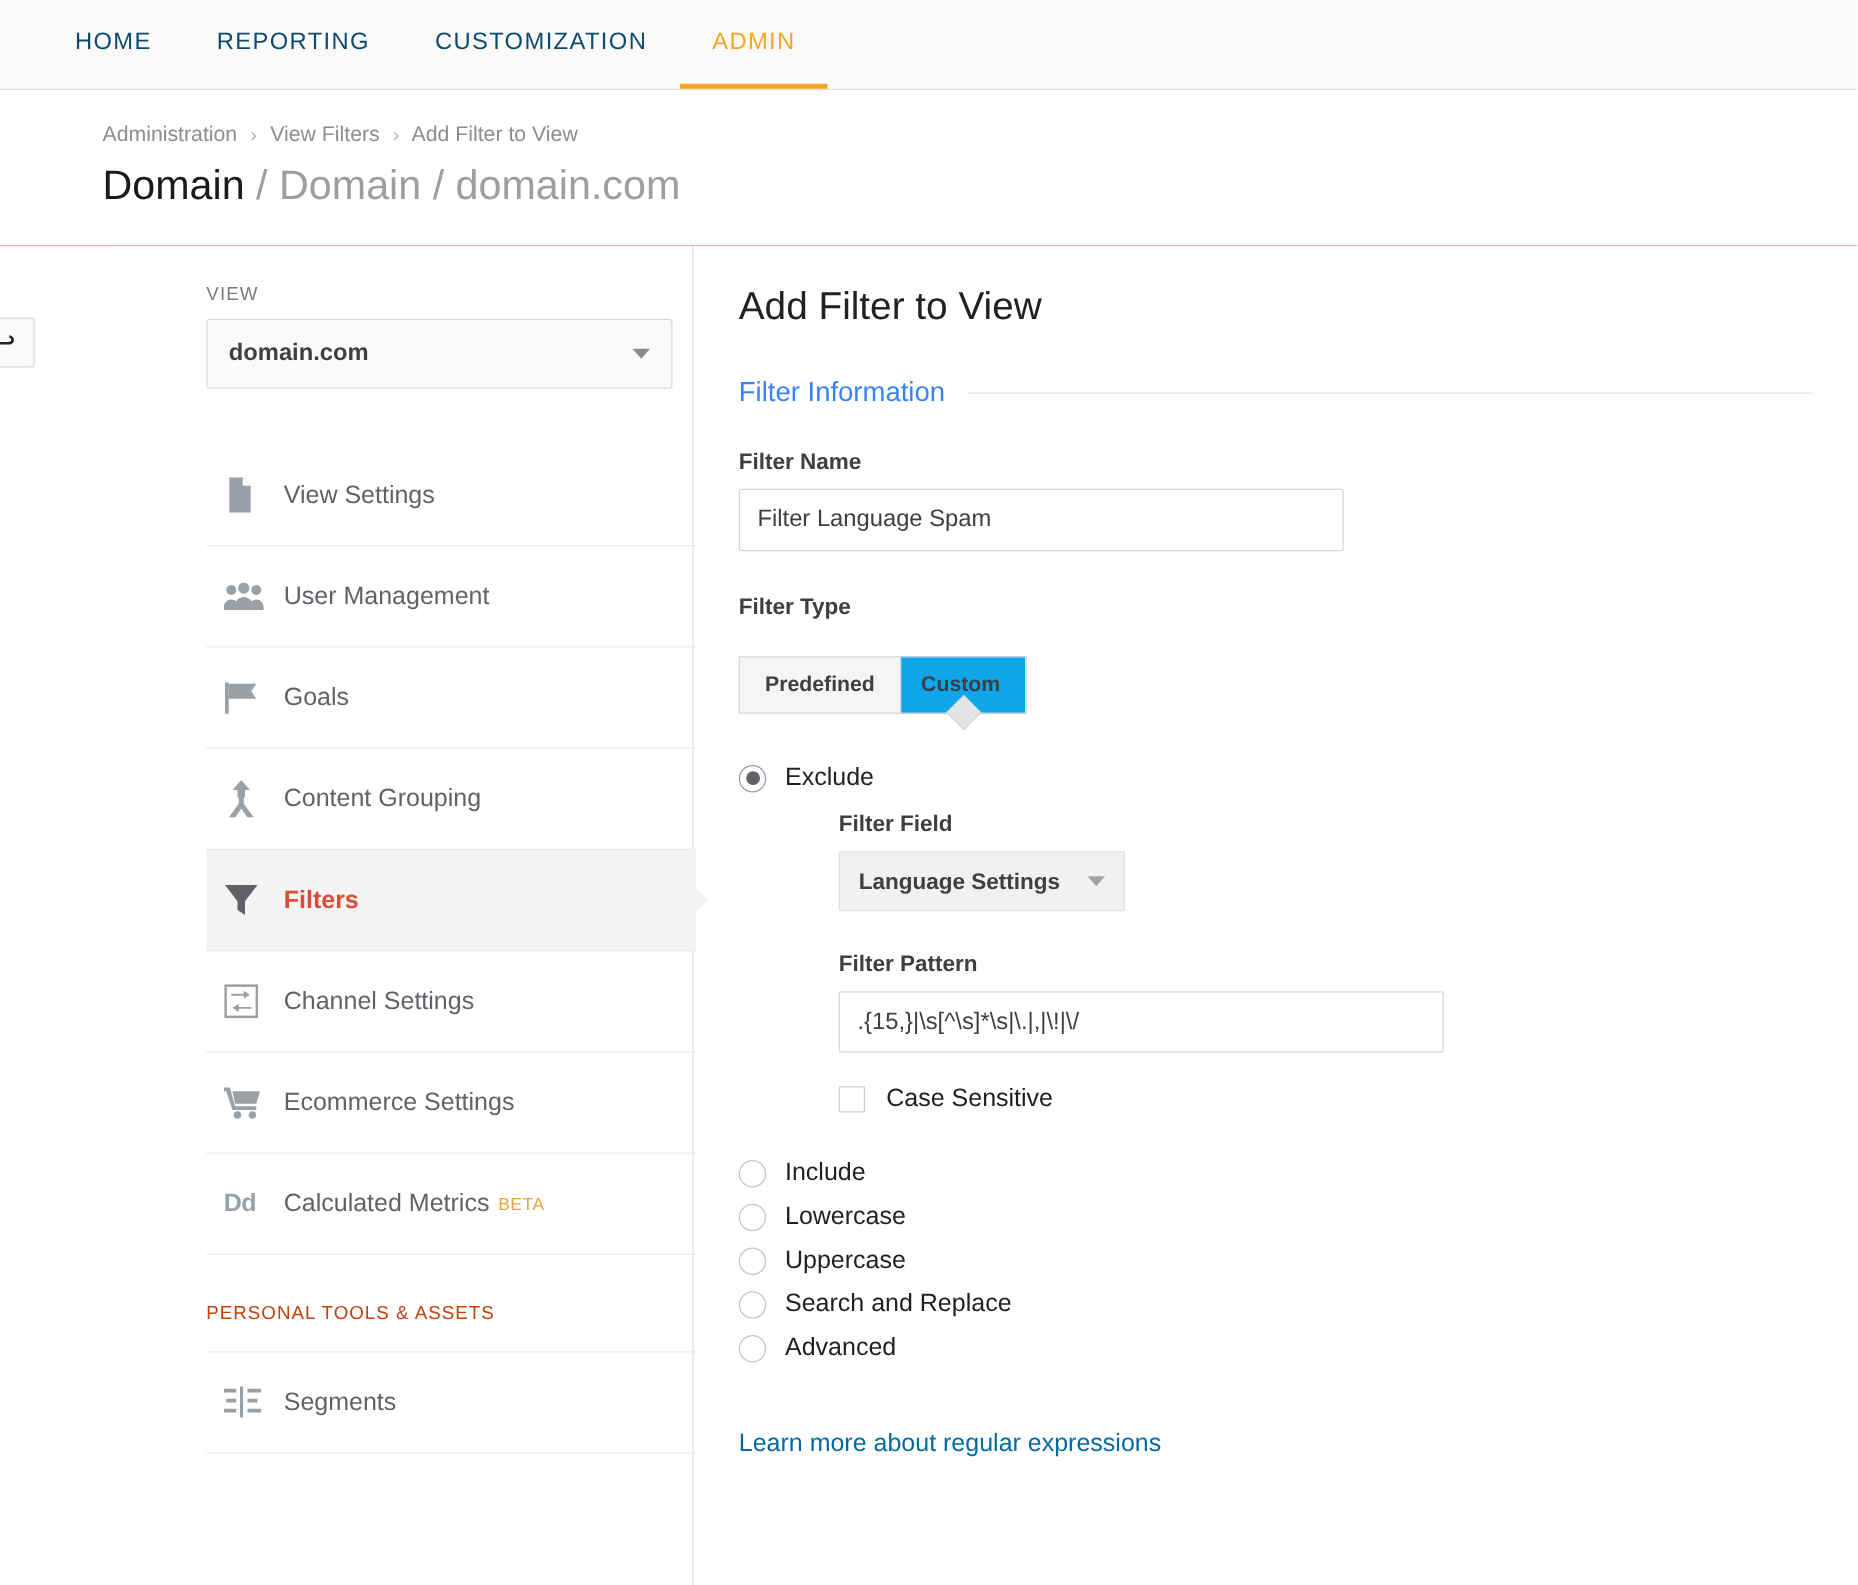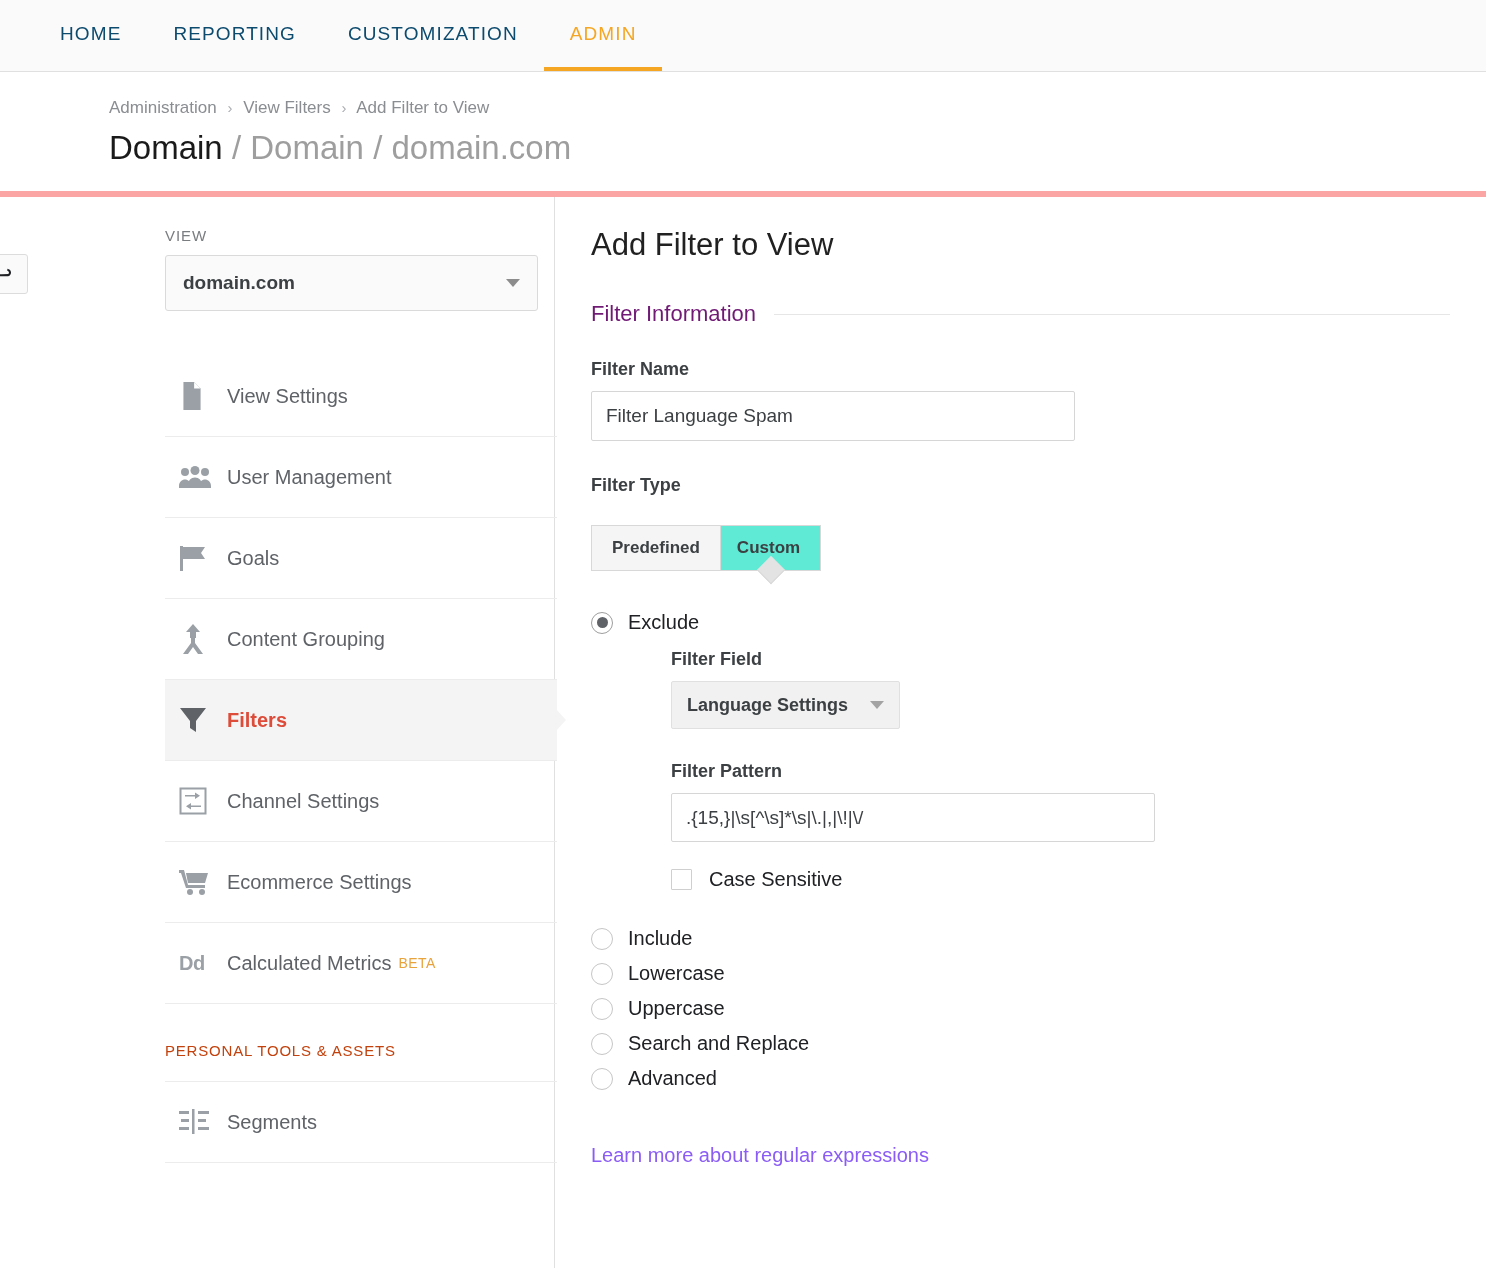--- a/index.html
+++ b/index.html
@@ -29,22 +29,22 @@
     color: #0c4a6e;
     border-bottom: 4px solid transparent;
     cursor: pointer;
     user-select: none;
   }
   .navtab.active { color: #f5a623; border-bottom-color: #f5a623; }
 
   
   #pagehead {
     background: #ffffff;
-    border-bottom: 6px solid #fca5a5;
-    padding: 26px 0 24px 109px;
+    border-bottom: 1px solid #fca5a5;
+    padding: 26px 0 24px 82px;
     height: 125px;
   }
   #breadcrumb { font-size: 17px; color: #8a8d91; margin-bottom: 10px; }
   #breadcrumb .sep { color: #a9acb0; margin: 0 6px; font-size: 15px; }
   #breadcrumb .crumb { cursor: pointer; }
   #title-row { font-size: 33px; line-height: 40px; white-space: nowrap; }
   #title-row .primary { color: #1a1a1a; font-weight: 400; }
   #title-row .muted { color: #9e9e9e; font-weight: 400; }
 
   
@@ -140,21 +140,21 @@
   }
 
   
   #main { flex: 1; padding: 30px 0 0 36px; background: #fff; }
   #main h1 {
     font-size: 31px; font-weight: 400; color: #212121;
     margin: 0 0 38px 0;
   }
   .sect-head {
     display: flex; align-items: center; gap: 18px;
-    font-size: 22px; color: #701a75; font-weight: 400;
+    font-size: 22px; color: #3b82f6; font-weight: 400;
     margin-bottom: 32px;
   }
   .sect-head .rule { flex: 1; height: 1px; background: #e6e6e6; margin-right: 36px; }
 
   .fld-label {
     font-size: 18px; font-weight: bold; color: #3c4043;
     margin-bottom: 11px;
   }
   #filter-name-input {
     width: 484px; height: 50px;
@@ -171,21 +171,21 @@
   #type-tabs { display: flex; width: 246px; position: relative; margin-top: 29px; }
   .ftab {
     height: 46px; padding: 0 20px;
     display: flex; align-items: center; justify-content: center;
     font-size: 17px; font-weight: bold; color: #3c4043;
     background: #f5f5f5;
     border: 1px solid #d8d8d8;
     cursor: pointer;
   }
   .ftab + .ftab { border-left: none; }
-  .ftab.sel { background: #5eead4; position: relative; padding-left: 16px; }
+  .ftab.sel { background: #0ea5e9; position: relative; padding-left: 16px; }
   .ftab.sel::after {
     content: ""; position: absolute;
     left: 50%; transform: translateX(-50%) rotate(45deg);
     bottom: -10px; width: 19px; height: 19px;
     background: #e3e3e3;
     border-right: 1px solid #d8d8d8;
     border-bottom: 1px solid #d8d8d8;
   }
 
   
@@ -227,21 +227,21 @@
   }
 
   .check-row { display: flex; align-items: center; gap: 17px; cursor: pointer; }
   .checkbox {
     width: 21px; height: 21px; flex: 0 0 21px;
     border: 1px solid #cfcfcf; background: #fff; border-radius: 1px;
   }
   .check-row .cl { font-size: 20px; color: #202124; }
 
   #learn-link {
-    font-size: 20px; color: #8b5cf6; text-decoration: none; cursor: pointer;
+    font-size: 20px; color: #0369a1; text-decoration: none; cursor: pointer;
   }
   .mt-24 { margin-top: 26px; }
   .mt-40 { margin-top: 42px; }
 </style>
 </head>
 <body>
 
 <div id="topnav">
   <div class="navtab">
       <span>HOME</span>

